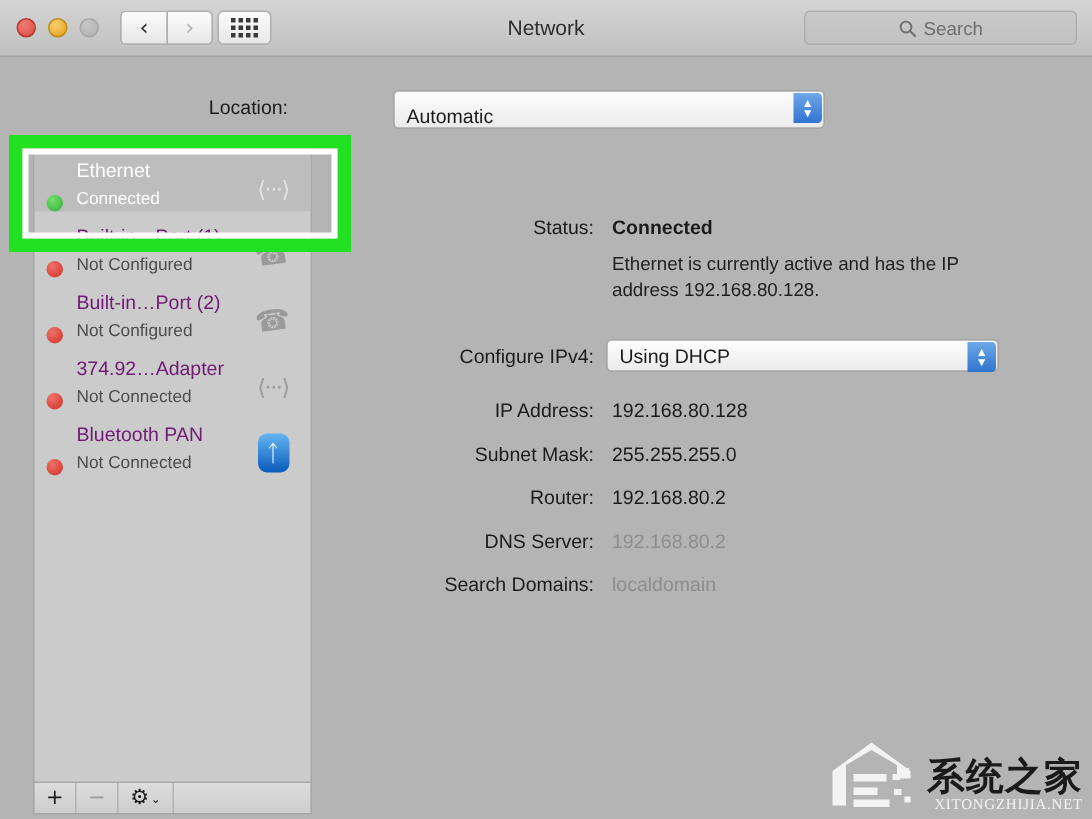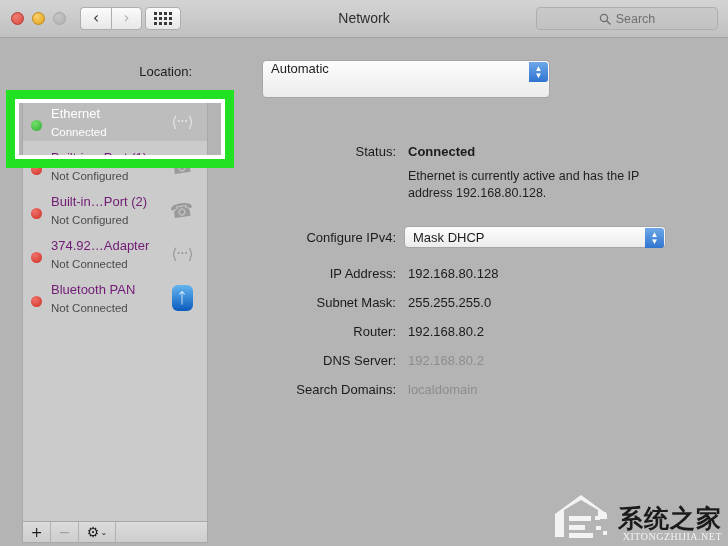--- a/index.html
+++ b/index.html
@@ -68,24 +68,24 @@
   #search-text { font-size: 12.5px; color: #6f6f6f; }
 
   
   #locrow { position: absolute; left: 0; top: 58px; width: 728px; height: 30px; }
   #loclabel {
     position: absolute; left: 110px; top: 6px; width: 82px;
     text-align: right; font-size: 13px; color: #1c1c1c;
   }
   #locselect {
     position: absolute; left: 262px; top: 2px;
-    width: 288px; height: 38px;
+    width: 288px; height: 26px;
     background: linear-gradient(to bottom, #fdfdfd, #ebebeb);
     border: 1px solid #a6a6a6; border-radius: 4px;
-    display: flex; align-items: flex-start;
+    display: flex; align-items: flex-end;
   }
   #locselect-value { margin-left: 8px; font-size: 13px; color: #1c1c1c; }
   .stepper {
     position: absolute; right: 1px; top: 1px;
     width: 19px; height: 20px; border-radius: 0 3px 3px 0;
     background: linear-gradient(to bottom, #6ea8e8, #2f74d0);
     display: flex; flex-direction: column; align-items: center; justify-content: center;
     color: #fff; font-size: 8px; line-height: 7px;
   }
 
@@ -94,21 +94,21 @@
     position: absolute; left: 22px; top: 96px;
     width: 186px; height: 426px;
     background: #cbcbcb;
     border: 1px solid #a8a8a8;
     overflow: hidden;
   }
   .srow {
     position: relative;
     height: 44px;
     padding: 6px 8px 0 8px;
-    display: flex; align-items: center;
+    display: flex; align-items: flex-end;
   }
   .srow.selected { background: #bdbdbd; }
   .dot { width: 11px; height: 11px; border-radius: 50%; margin-top: 7px; flex: none; }
   .dot.green { background: radial-gradient(circle at 35% 30%, #72e06a, #2fae37); }
   .dot.red   { background: radial-gradient(circle at 35% 30%, #ef7268, #cf2f27); }
   .stext { margin-left: 9px; flex: 1; min-width: 0; }
   .sname { font-size: 13px; color: #701a75; line-height: 15px; white-space: nowrap; }
   .sstate { font-size: 11.5px; color: #4c4c4c; line-height: 14px; white-space: nowrap; }
   .srow.selected .sname, .srow.selected .sstate { color: #ffffff; }
   .sicon { width: 34px; height: 30px; flex: none; display: flex; align-items: center; justify-content: center; }
@@ -317,21 +317,21 @@
 
     <div class="drow" style="height:86px">
       <span class="dlabel">Status:</span>
       <span class="dvalue bold">Connected</span>
       <span id="status-desc">Ethernet is currently active and has the IP address 192.168.80.128.</span>
     </div>
 
     <div class="drow" style="height:36px">
       <span class="dlabel">Configure IPv4:</span>
       <span id="ipv4select">
-        <span id="ipv4-value">Mask DHCP</span>
+        <span id="ipv4-value">Using DHCP</span>
         <span class="stepper">
             <span>▲</span>
             <span>▼</span>
           </span>
       </span>
     </div>
 
     <div class="drow">
       <span class="dlabel">IP Address:</span>
       <span class="dvalue">192.168.80.128</span>

